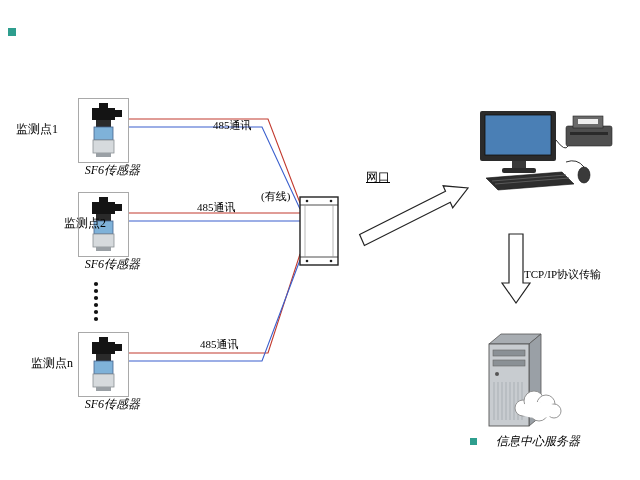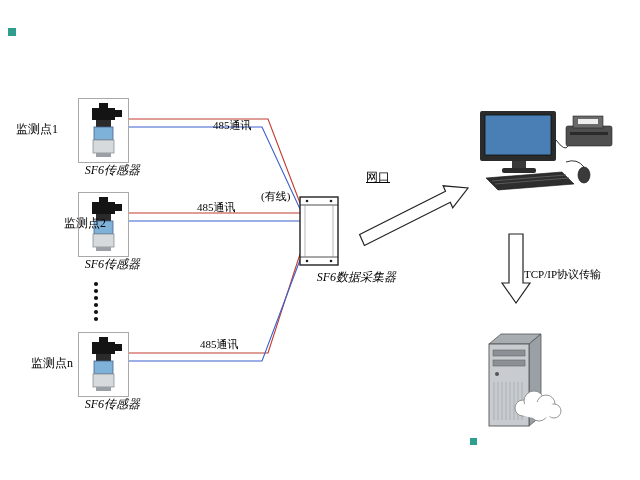--- a/index.html
+++ b/index.html
@@ -140,19 +140,19 @@
 
   <div class="lbl" style="left:16px;top:217px;margin-left:48px;">监测点2</div>
   <div class="lbl center" style="left:68px;top:258px;width:72px;">SF6传感器</div>
   <div class="lbl small" style="left:197px;top:201px;">485通讯</div>
 
   <div class="lbl" style="left:31px;top:357px;">监测点n</div>
   <div class="lbl center" style="left:68px;top:398px;width:72px;">SF6传感器</div>
   <div class="lbl small" style="left:200px;top:338px;">485通讯</div>
 
   <div class="lbl small" style="left:261px;top:190px;">(有线)</div>
-  <div class="lbl center" style="left:284px;top:271px;width:112px;">SF6数据采集器</div>
 
   <div class="lbl" style="left:366px;top:171px;text-decoration:underline;">网口</div>
 
   <div class="lbl small" style="left:524px;top:268px;">TCP/IP协议传输</div>
 
+  <div class="lbl center" style="left:480px;top:435px;width:100px;">信息中心服务器</div>
 </div>
 
 </body></html>

